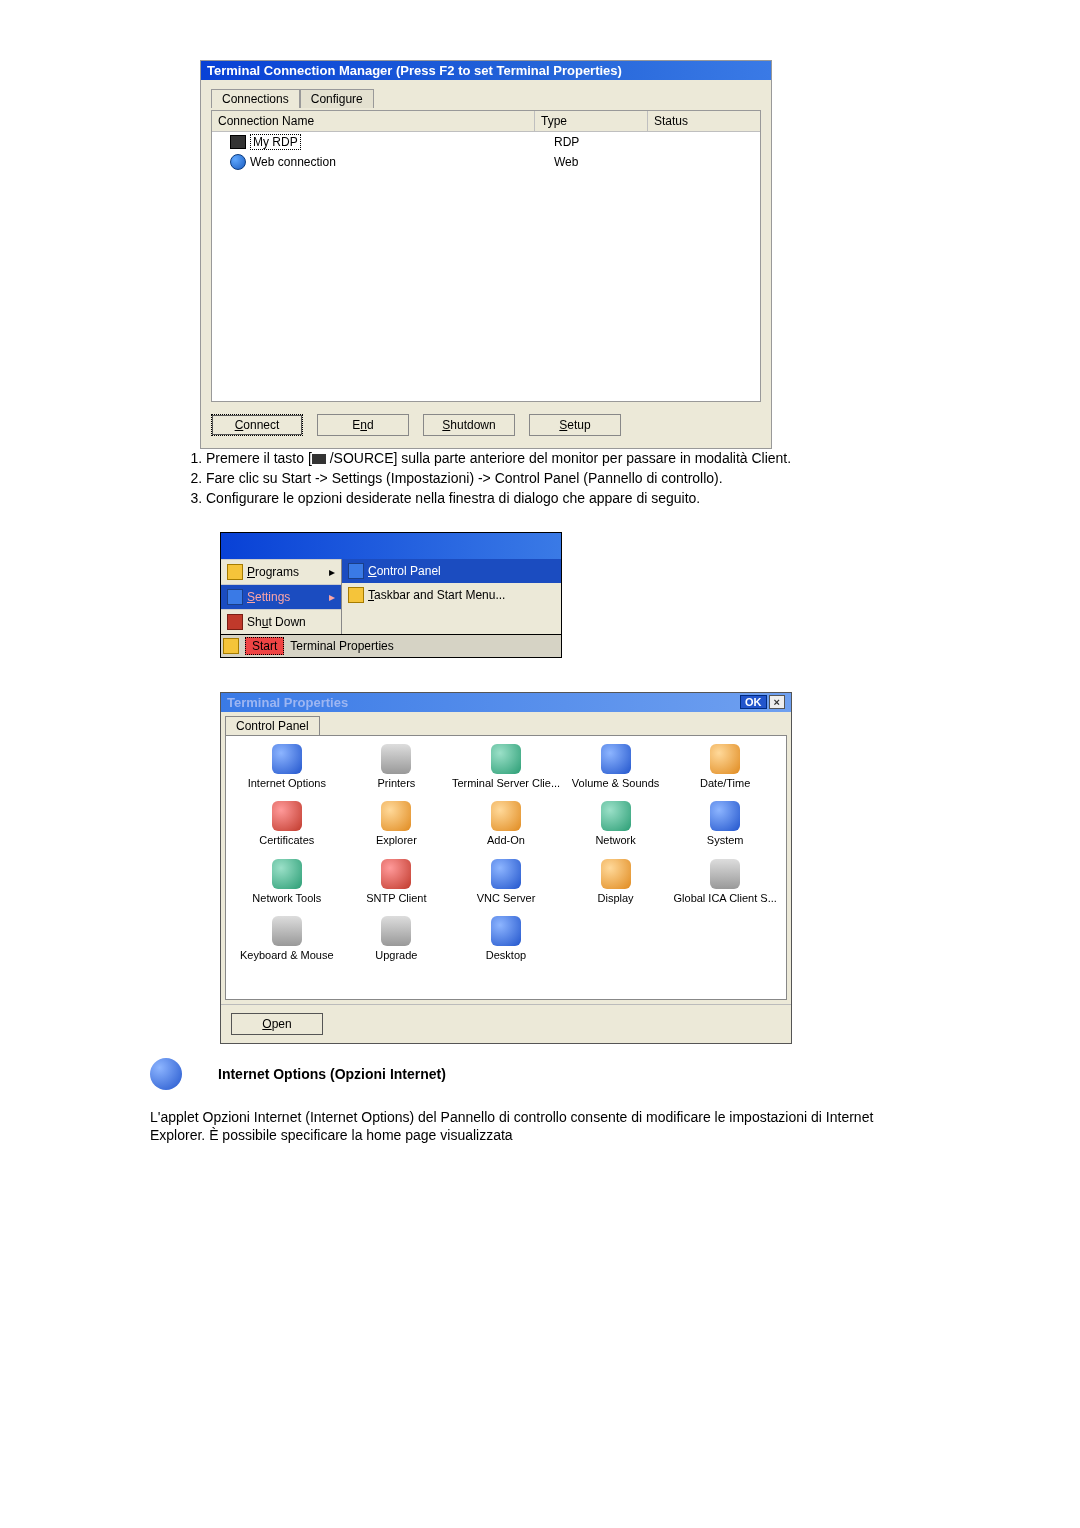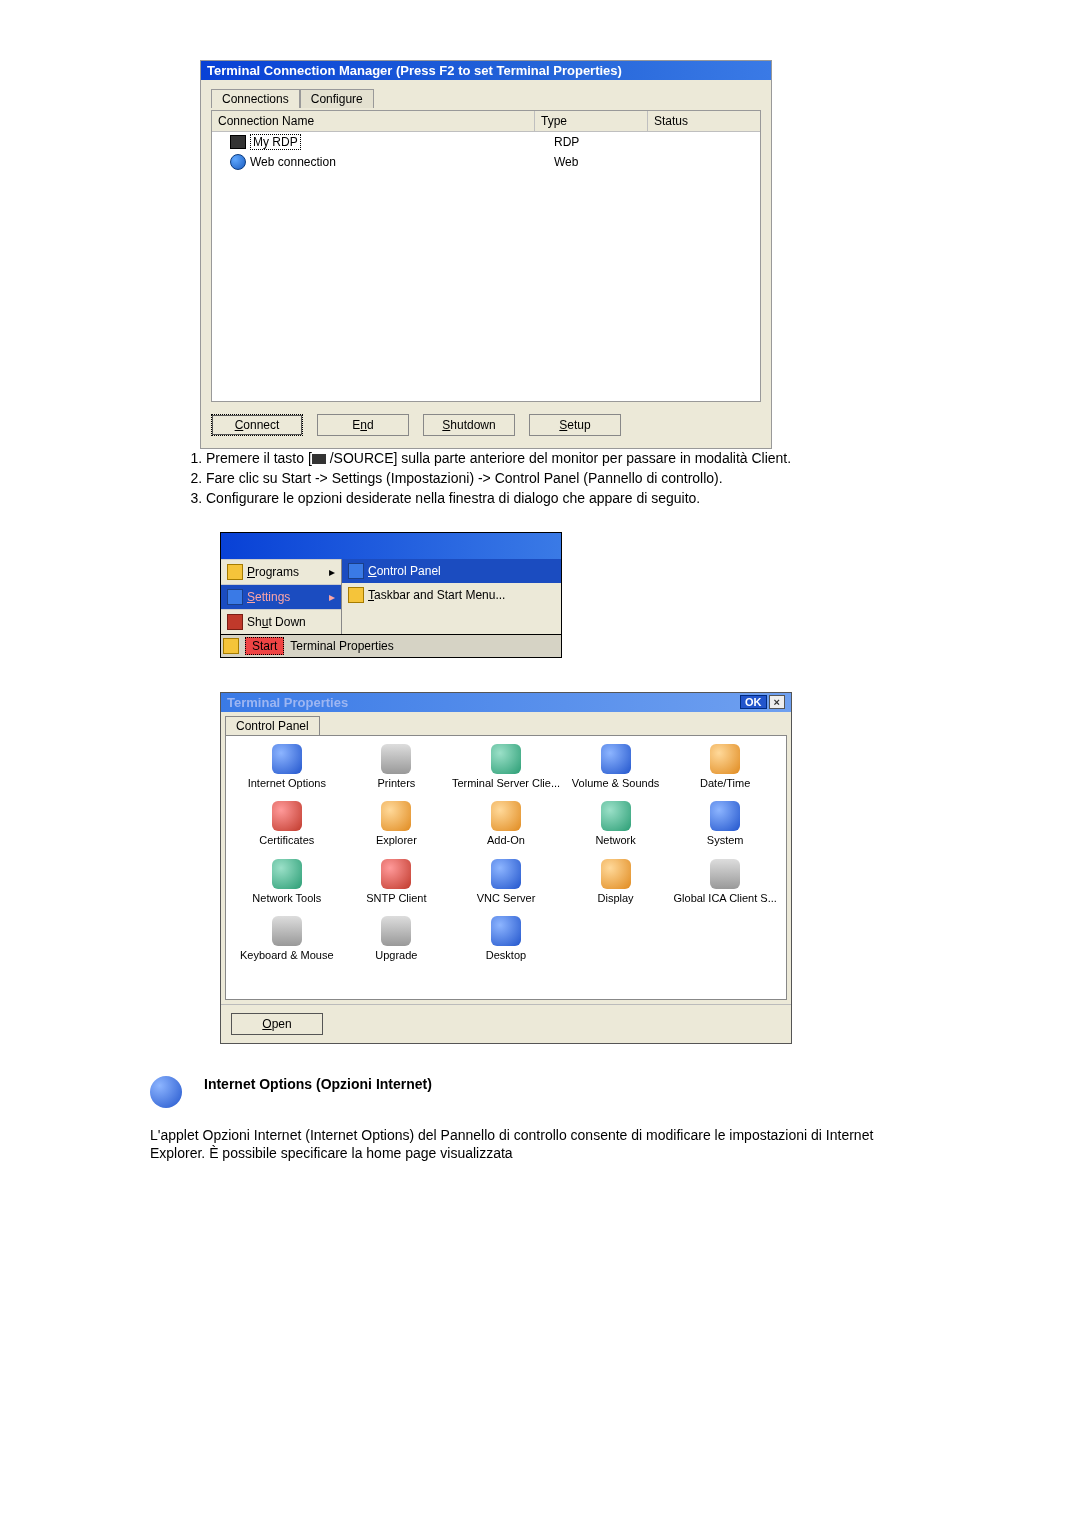--- a/index.html
+++ b/index.html
@@ -258,23 +258,24 @@
     font-size: 12px;
     background: #ece9d8;
     border: 1px solid #555;
     padding: 3px 0;
     width: 90px;
     text-align: center;
   }
 
   
   .io-row {
-    margin: 32px 0 18px 10px;
-    display: flex;
-    gap: 22px;
+    margin: 14px 0 18px 10px;
+    display: flex;
+    align-items: center;
+    gap: 36px;
   }
   .io-icon {
     width: 32px; height: 32px;
     border-radius: 50%;
     background: radial-gradient(circle at 30% 30%, #8db5ff, #2255cc);
   }
   .io-title { font-weight: bold; }
   .io-para {
     margin: 0 20px 0 10px;
     font-size: 14px;

